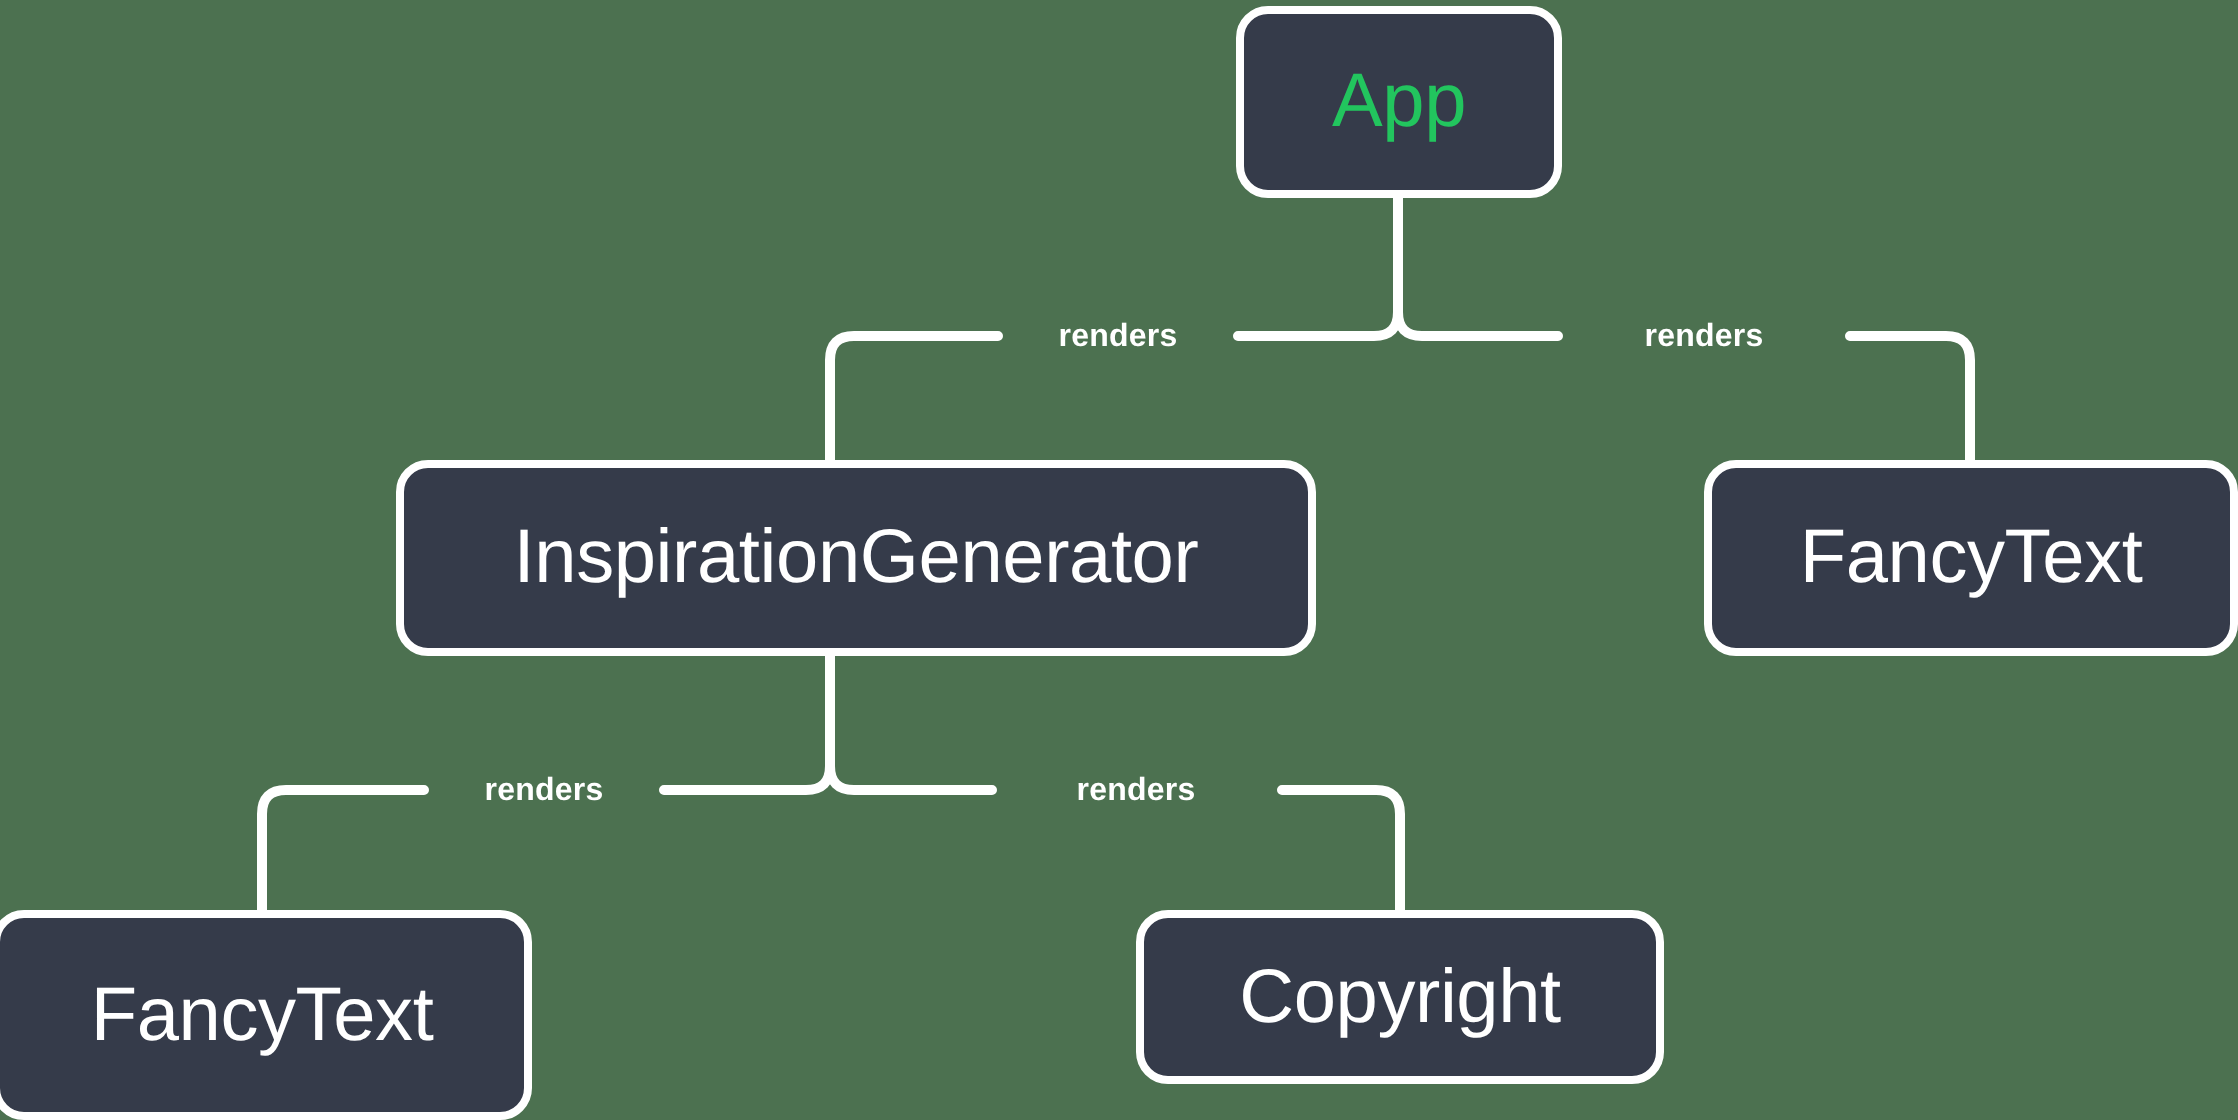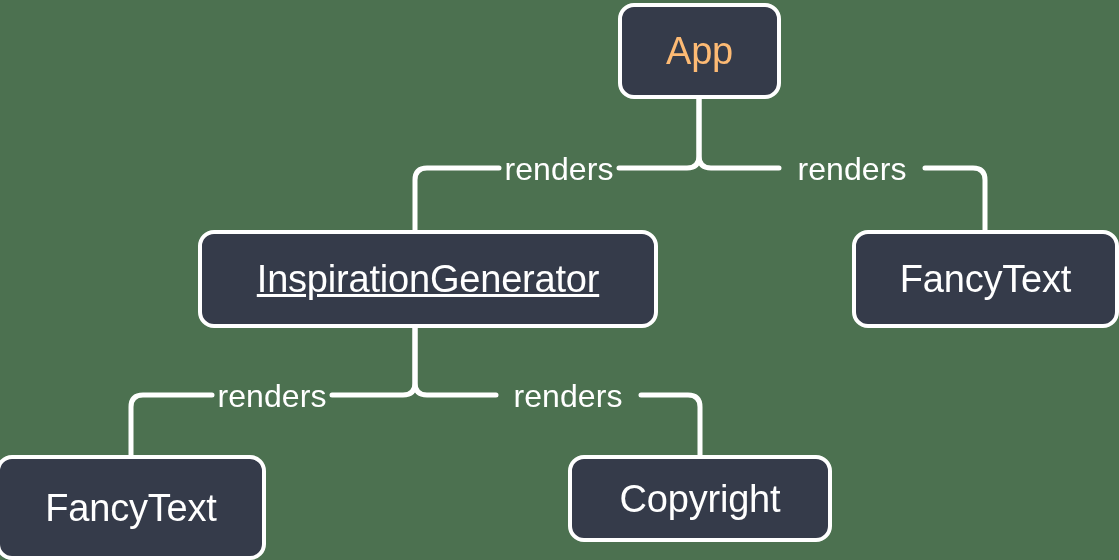--- a/index.html
+++ b/index.html
@@ -45,22 +45,22 @@
     color: #ffffff;
     font-size: 38px;
     font-weight: 400;
     letter-spacing: -0.2px;
     white-space: nowrap;
     line-height: 1;
   }
   .edge-label {
     position: absolute;
     color: #ffffff;
-    font-size: 32px;
-    font-weight: 400;
+    font-size: 16px;
+    font-weight: 700;
     letter-spacing: 0.1px;
     white-space: nowrap;
     line-height: 1;
     transform: translate(-50%, -50%);
     text-align: center;
   }
 </style>
 </head>
 <body style="background: rgb(76, 113, 80);">
 
@@ -72,25 +72,25 @@
       <path class="edge-path" d="M 499 168 L 427 168 Q 415 168 415 180 L 415 230" stroke="#ffffff"></path>
       <path class="edge-path" d="M 699 99 L 699 156 Q 699 168 711 168 L 779 168" stroke="#ffffff"></path>
       <path class="edge-path" d="M 925 168 L 973 168 Q 985 168 985 180 L 985 230" stroke="#ffffff"></path>
       <path class="edge-path" d="M 415 328 L 415 383 Q 415 395 403 395 L 332 395" stroke="#ffffff"></path>
       <path class="edge-path" d="M 212 395 L 143 395 Q 131 395 131 407 L 131 455" stroke="#ffffff"></path>
       <path class="edge-path" d="M 415 328 L 415 383 Q 415 395 427 395 L 496 395" stroke="#ffffff"></path>
       <path class="edge-path" d="M 641 395 L 688 395 Q 700 395 700 407 L 700 455" stroke="#ffffff"></path>
     </g>
   </svg>
 
-  <div class="node-box" style="left: 618px; top: 3px; width: 163px; height: 96px; background: rgb(53, 59, 74); border-color: rgb(255, 255, 255); color: #fdba74;">
+  <div class="node-box" style="left: 618px; top: 3px; width: 163px; height: 96px; background: rgb(53, 59, 74); border-color: rgb(255, 255, 255); color: #22c55e;">
     <span>App</span>
   </div>
 
-  <div class="node-box" style="left: 198px; top: 230px; width: 460px; height: 98px; background: rgb(53, 59, 74); border-color: rgb(255, 255, 255); color: rgb(255, 255, 255); text-decoration: underline;">
+  <div class="node-box" style="left: 198px; top: 230px; width: 460px; height: 98px; background: rgb(53, 59, 74); border-color: rgb(255, 255, 255); color: rgb(255, 255, 255);">
     <span>InspirationGenerator</span>
   </div>
 
   <div class="node-box" style="left: 852px; top: 230px; width: 267px; height: 98px; background: rgb(53, 59, 74); border-color: rgb(255, 255, 255); color: rgb(255, 255, 255);">
     <span>FancyText</span>
   </div>
 
   <div class="node-box" style="left: -4px; top: 455px; width: 270px; height: 105px; background: rgb(53, 59, 74); border-color: rgb(255, 255, 255); color: rgb(255, 255, 255);">
     <span>FancyText</span>
   </div>

